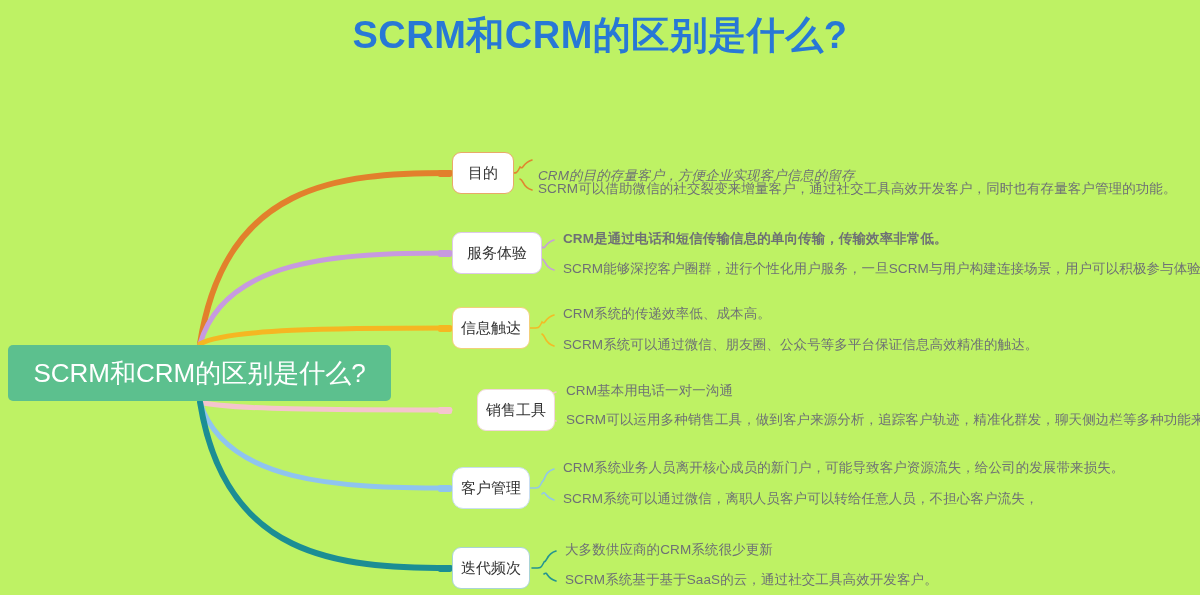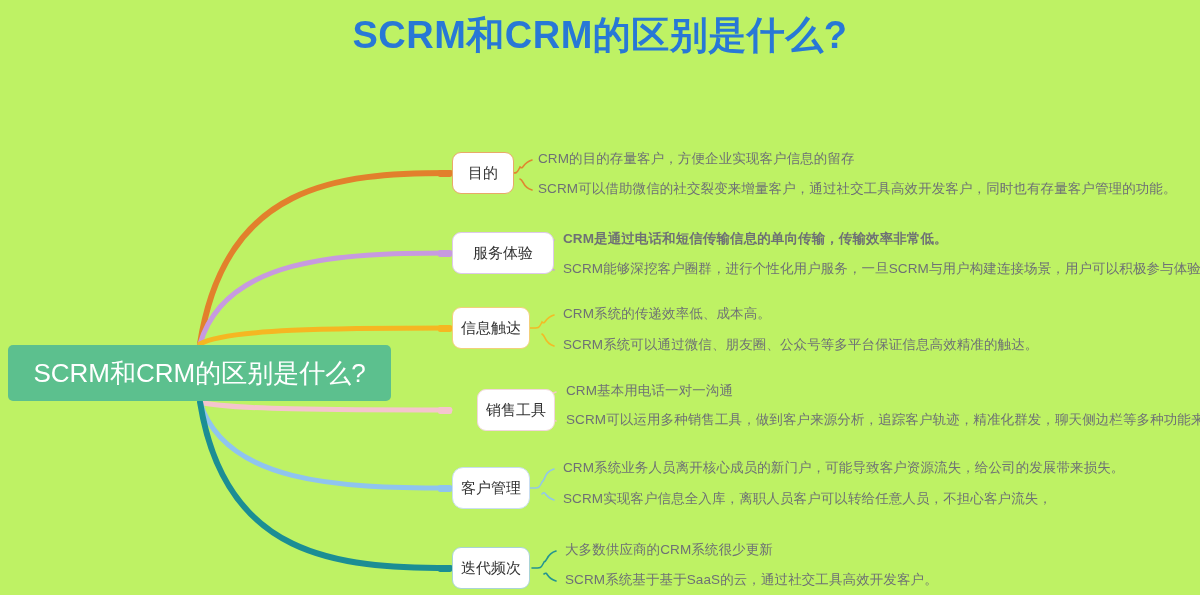--- a/index.html
+++ b/index.html
@@ -117,23 +117,23 @@
 
   <div id="root-node" style="background: rgb(92, 192, 142); color: rgb(255, 255, 255);">
     <span>SCRM和CRM的区别是什么?</span>
   </div>
 
   <div id="branches">
       <div class="branch-box" style="left: 452px; top: 152px; width: 62px; border-color: rgb(232, 169, 104);">
         <span>目的</span>
       </div>
       <div class="branch-stub" style="left: 438px; top: 170px; background: rgb(226, 128, 44);"></div>
-      <div class="leaf" style="left: 538px; top: 150px;">CRM的目的存量客户，方便企业实现客户信息的留存</div>
+      <div class="leaf" style="left: 538px; top: 167px; font-style: italic;">CRM的目的存量客户，方便企业实现客户信息的留存</div>
       <div class="leaf" style="left: 538px; top: 180px;">SCRM可以借助微信的社交裂变来增量客户，通过社交工具高效开发客户，同时也有存量客户管理的功能。</div>
-      <div class="branch-box" style="left: 452px; top: 232px; width: 102px; border-color: rgb(221, 200, 234);">
+      <div class="branch-box" style="left: 452px; top: 232px; width: 90px; border-color: rgb(221, 200, 234);">
         <span>服务体验</span>
       </div>
       <div class="branch-stub" style="left: 438px; top: 250px; background: rgb(199, 154, 224);"></div>
       <div class="leaf" style="left: 563px; top: 230px; font-weight: bold;">CRM是通过电话和短信传输信息的单向传输，传输效率非常低。</div>
       <div class="leaf" style="left: 563px; top: 260px;">SCRM能够深挖客户圈群，进行个性化用户服务，一旦SCRM与用户构建连接场景，用户可以积极参与体验。</div>
       <div class="branch-box" style="left: 452px; top: 307px; width: 78px; border-color: rgb(242, 208, 122); justify-content: center;">
         <span>信息触达</span>
       </div>
       <div class="branch-stub" style="left: 438px; top: 325px; background: rgb(245, 183, 34);"></div>
       <div class="leaf" style="left: 563px; top: 305px;">CRM系统的传递效率低、成本高。</div>
@@ -142,21 +142,21 @@
         <span>销售工具</span>
       </div>
       <div class="branch-stub" style="left: 438px; top: 407px; background: rgb(245, 197, 205);"></div>
       <div class="leaf" style="left: 566px; top: 382px;">CRM基本用电话一对一沟通</div>
       <div class="leaf" style="left: 566px; top: 411px;">SCRM可以运用多种销售工具，做到客户来源分析，追踪客户轨迹，精准化群发，聊天侧边栏等多种功能来帮助业务人员完成营销</div>
       <div class="branch-box" style="left: 452px; top: 467px; width: 78px; border-color: rgb(201, 222, 242); border-radius: 11px;">
         <span>客户管理</span>
       </div>
       <div class="branch-stub" style="left: 438px; top: 485px; background: rgb(143, 196, 239);"></div>
       <div class="leaf" style="left: 563px; top: 459px;">CRM系统业务人员离开核心成员的新门户，可能导致客户资源流失，给公司的发展带来损失。</div>
-      <div class="leaf" style="left: 563px; top: 490px;">SCRM实现客户信息全入库，离职人员客户可以转给任意人员，不担心客户流失，</div>
+      <div class="leaf" style="left: 563px; top: 490px;">SCRM系统可以通过微信，离职人员客户可以转给任意人员，不担心客户流失，</div>
       <div class="branch-box" style="left: 452px; top: 547px; width: 78px; border-color: rgb(169, 212, 214);">
         <span>迭代频次</span>
       </div>
       <div class="branch-stub" style="left: 438px; top: 565px; background: rgb(27, 142, 148);"></div>
       <div class="leaf" style="left: 565px; top: 541px;">大多数供应商的CRM系统很少更新</div>
       <div class="leaf" style="left: 565px; top: 571px;">SCRM系统基于基于SaaS的云，通过社交工具高效开发客户。</div>
     </div>
 
 </div>
 

